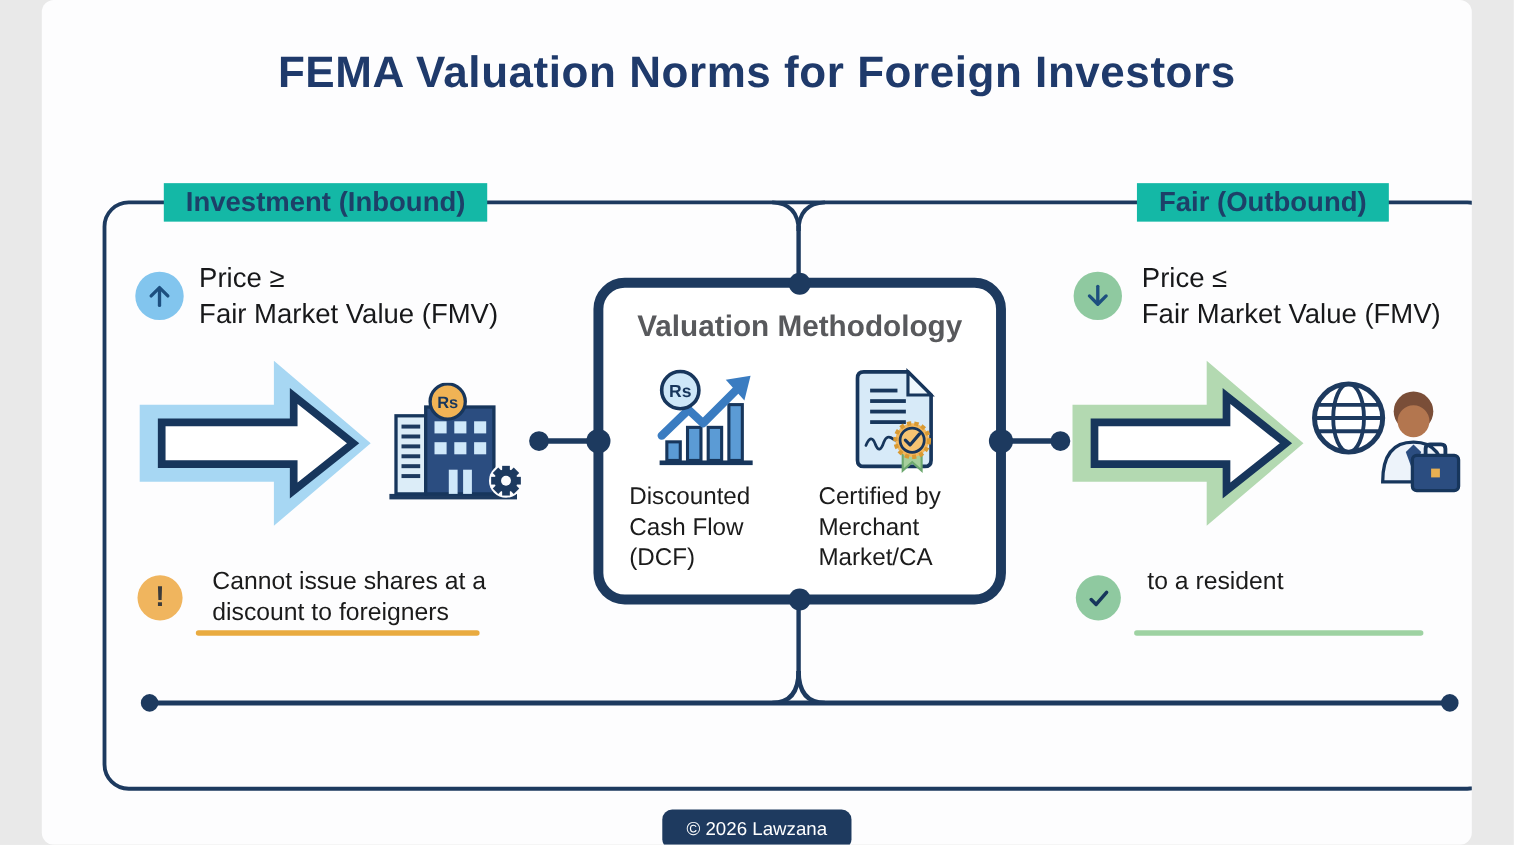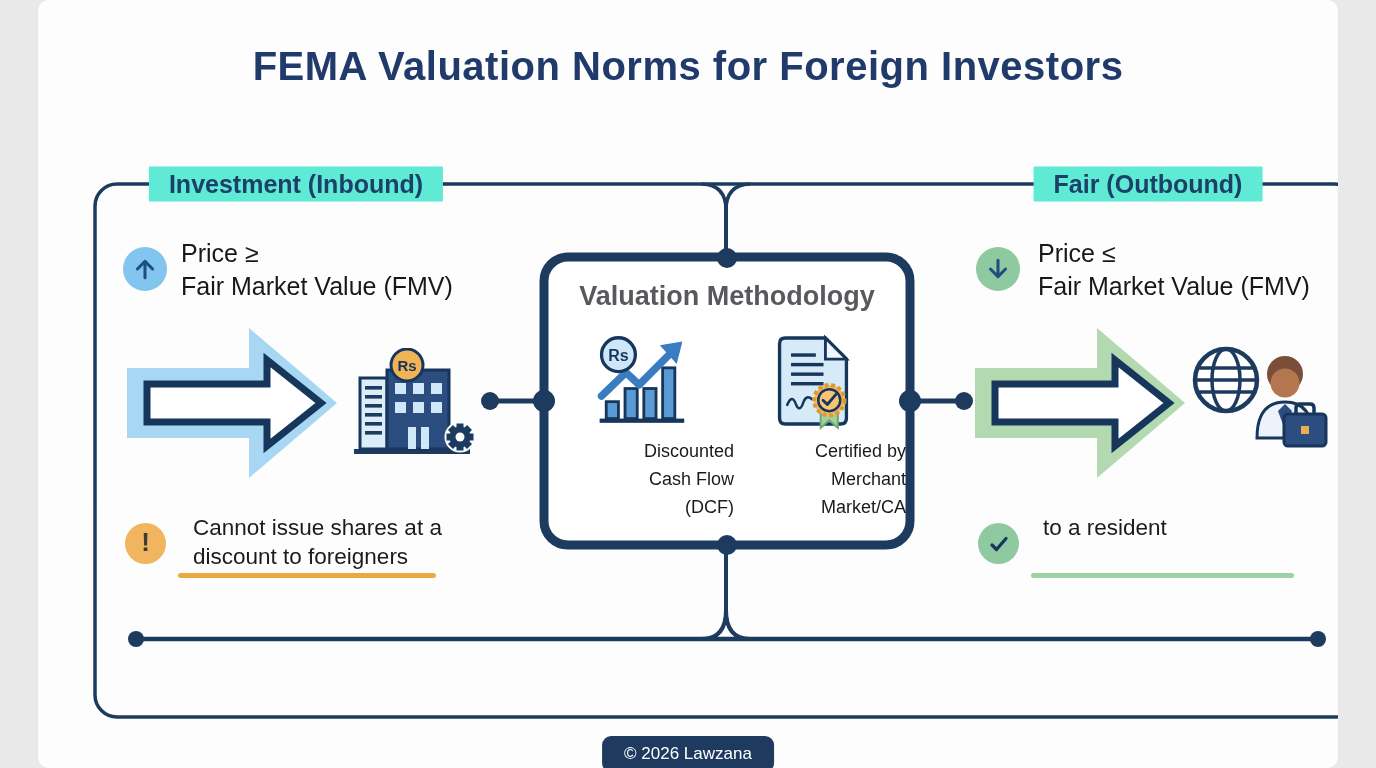--- a/index.html
+++ b/index.html
@@ -10,42 +10,42 @@
     background:#fdfdfe; overflow:hidden; margin:0 auto;border-radius:11px;
   }
   .abs { position:absolute; }
   .page-title {
     left:0; right:0; top:44px; text-align:center;
     font-size:40px; font-weight:bold; color:#1f3a6b; letter-spacing:0.5px;
   }
   #lines { left:0; top:0; }
   .section-header {
     top:184px; transform:translate(-50%,-50%);
-    background:#5eead4; padding:3px 20px; white-space:nowrap;
+    background:#14b8a6; padding:3px 20px; white-space:nowrap;
     font-size:25px; font-weight:bold; color:#1d4068;
   }
   .mini-circle {
     width:44px; height:44px; border-radius:50%;
     display:flex; align-items:center; justify-content:center;
   }
   .c-blue  { background:#82c5ee; }
   .c-green { background:#8fc9a0; }
   .c-orange{ background:#f0b55e; width:41px; height:41px; }
   .price-text { font-size:25px; line-height:33px; color:#17181a; white-space:nowrap; }
   .note-text  { font-size:22.5px; line-height:28.5px; color:#1b1b1b; white-space:nowrap;margin-left:12px; }
   .underline-bar { height:5px; border-radius:3px; }
   .u-orange { background:#e9ab40; }
   .u-green  { background:#9ed2a2; }
   .box-header {
     left:506px; top:281px; width:366px; text-align:center;
     font-size:27px; font-weight:bold; color:#58595c;
   }
   .icon-label {
-    width:186px; text-align:right;
-    font-size:18px; line-height:28px; color:#1b1b1b;
+    width:186px; text-align:left;
+    font-size:22px; line-height:28px; color:#1b1b1b;margin-left:24px;
   }
   .icon-label span { display:block; }
   .bang { font-size:26px; font-weight:bold; color:#3b3b3b; margin-top:-2px; }
   .footer-badge {
     left:50%; transform:translateX(-50%); top:736px;
     background:#1e3a5f; color:#ffffff; border-radius:9px;
     padding:8px 22px; font-size:17px; white-space:nowrap;
   }
 </style>
 </head>

